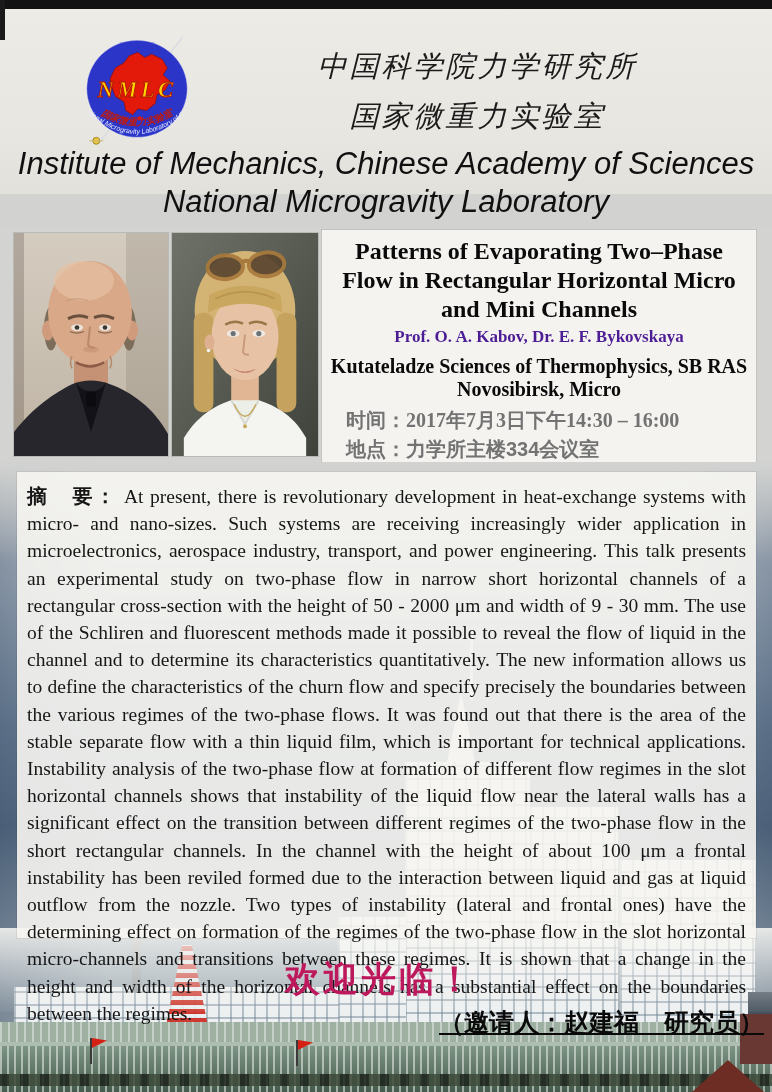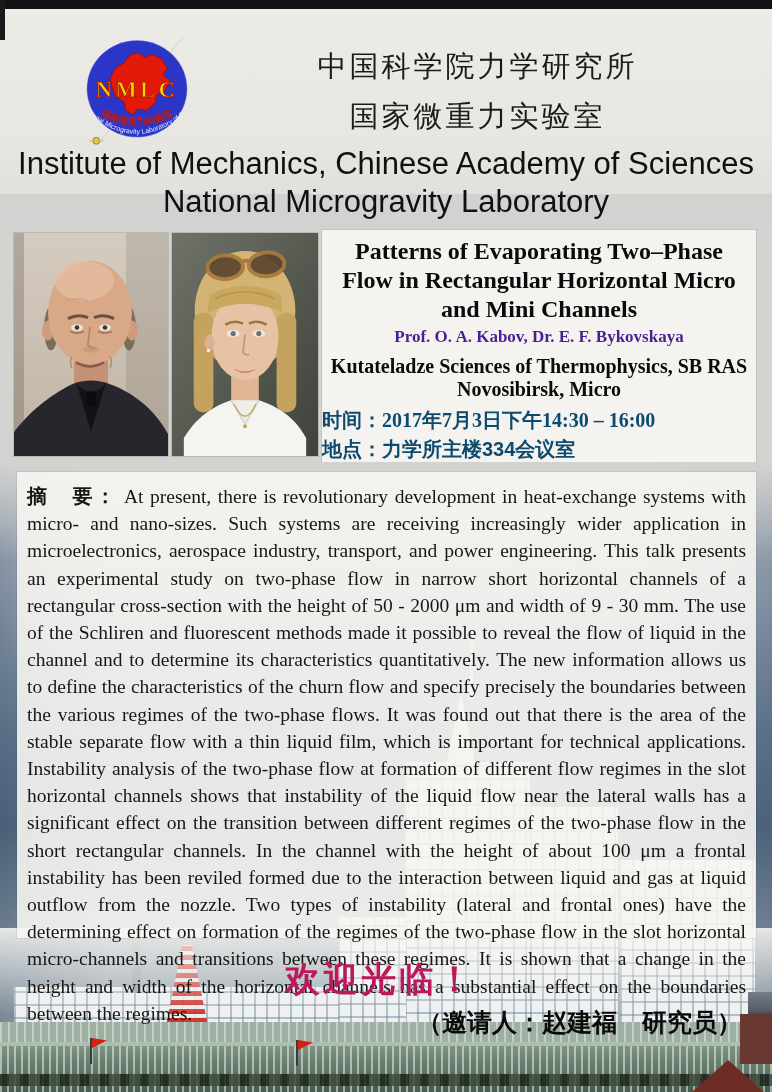--- a/index.html
+++ b/index.html
@@ -7,21 +7,21 @@
     position:relative;width:772px;height:1092px;margin:0 auto;
     background:#d2d3d1;overflow:hidden;
     font-family:"Liberation Sans","DejaVu Sans",sans-serif;
   }
   
   .top-border{position:absolute;left:0;top:0;width:772px;height:9px;background:#121212;}
   .corner-left{position:absolute;left:0;top:0;width:5px;height:40px;background:#1a1a1a;}
 
   
   .header{position:absolute;left:0;top:9px;width:772px;height:185px;
-    background:linear-gradient(180deg,#edebe6 0%,#e8e6e1 70%,#e2e0db 100%);}
+    background:linear-gradient(180deg,#edebe6 0%,#e8e6e1 70%,#e2e0db 100%);font-style:italic;}
   .logo{position:absolute;left:72px;top:24px;width:130px;height:122px;}
   .cn-lines{position:absolute;left:190px;top:32px;width:575px;text-align:center;color:#1b1b1b;
     font-family:"Liberation Serif","DejaVu Serif",serif;}
   .cn1,.cn2{font-size:29px;line-height:50px;letter-spacing:3px;font-weight:400;}
   .en-lines{position:absolute;left:0;top:136px;width:772px;text-align:center;color:#101010;}
   .en1{font-size:31px;line-height:38px;}
   .en2{font-size:31px;line-height:38px;}
 
   
   .mid-band{position:absolute;left:0;top:228px;width:772px;height:244px;background:#d3d4d2;}
@@ -32,22 +32,22 @@
 
   .title-panel{position:absolute;left:322px;top:230px;width:434px;height:232px;
     background:#f4f3f0;box-shadow:0 0 0 1px rgba(0,0,0,.08);
     display:flex;flex-direction:column;justify-content:flex-end;}
   .sem-title{margin-top:7px;text-align:center;font-family:"Liberation Serif","DejaVu Serif",serif;
     font-weight:bold;font-size:24px;line-height:29px;color:#0a0a0a;}
   .sem-speakers{margin-top:1px;text-align:center;font-family:"Liberation Serif","DejaVu Serif",serif;
     font-weight:bold;font-size:17px;line-height:24px;color:#4c1d95;}
   .sem-affil{margin-top:6px;text-align:center;font-family:"Liberation Serif","DejaVu Serif",serif;
     font-weight:bold;font-size:20px;line-height:23px;color:#0a0a0a;}
-  .sem-when,.sem-where{margin:3px 0 0 0;text-align:left;font-weight:bold;font-size:20px;
-    line-height:26px;color:#0c4a6e;}
+  .sem-when,.sem-where{margin:3px 0 0 24px;text-align:left;font-weight:bold;font-size:20px;
+    line-height:26px;color:#737373;}
   .sem-when{margin-top:6px;}
   .val-serif{font-family:"Liberation Serif","DejaVu Serif",serif;}
 
   
   .abstract-panel{position:absolute;left:17px;top:472px;width:739px;height:466px;
     background:rgba(246,245,241,0.9);box-shadow:0 0 0 1px rgba(0,0,0,.06);
     padding:11px 10px 0 10px;box-sizing:border-box;z-index:3;}
   .abstract-text{font-family:"Liberation Serif","DejaVu Serif",serif;font-size:19.5px;
     line-height:27.2px;text-align:justify;color:#161616;}
   .abstract-label{font-family:"Liberation Sans","DejaVu Sans",sans-serif;font-weight:bold;
@@ -94,22 +94,22 @@
   .right-dark{position:absolute;left:748px;top:530px;width:24px;height:38px;background:#46525e;}
   .right-red{position:absolute;left:740px;top:552px;width:32px;height:50px;background:#6a3832;}
   .haze-top{position:absolute;left:0;top:0;width:772px;height:100px;
     background:linear-gradient(180deg,#d2d3d1 0%,rgba(210,211,209,0) 100%);}
   .wash{position:absolute;left:0;top:466px;width:772px;height:84px;
     background:linear-gradient(180deg,rgba(247,246,242,.88) 0%,rgba(247,246,242,.45) 55%,rgba(247,246,242,.05) 100%);}
 
   
   .welcome{position:absolute;left:0;top:956px;width:760px;text-align:center;z-index:4;
     font-size:35px;font-weight:bold;letter-spacing:3px;color:#e8100c;}
-  .inviter{position:absolute;right:30px;top:1006px;z-index:4;
-    font-size:25px;font-weight:bold;color:#0a0a0a;}
+  .inviter{position:absolute;right:8px;top:1006px;z-index:4;
+    font-size:25px;font-weight:bold;color:#0a0a0a;text-decoration:underline;}
 </style>
 </head>
 <body>
 
 <div class="poster">
 
   <div class="scene">
     <div class="sky"></div>
     <div class="sky-sides"></div>
     <div class="antenna"></div>

